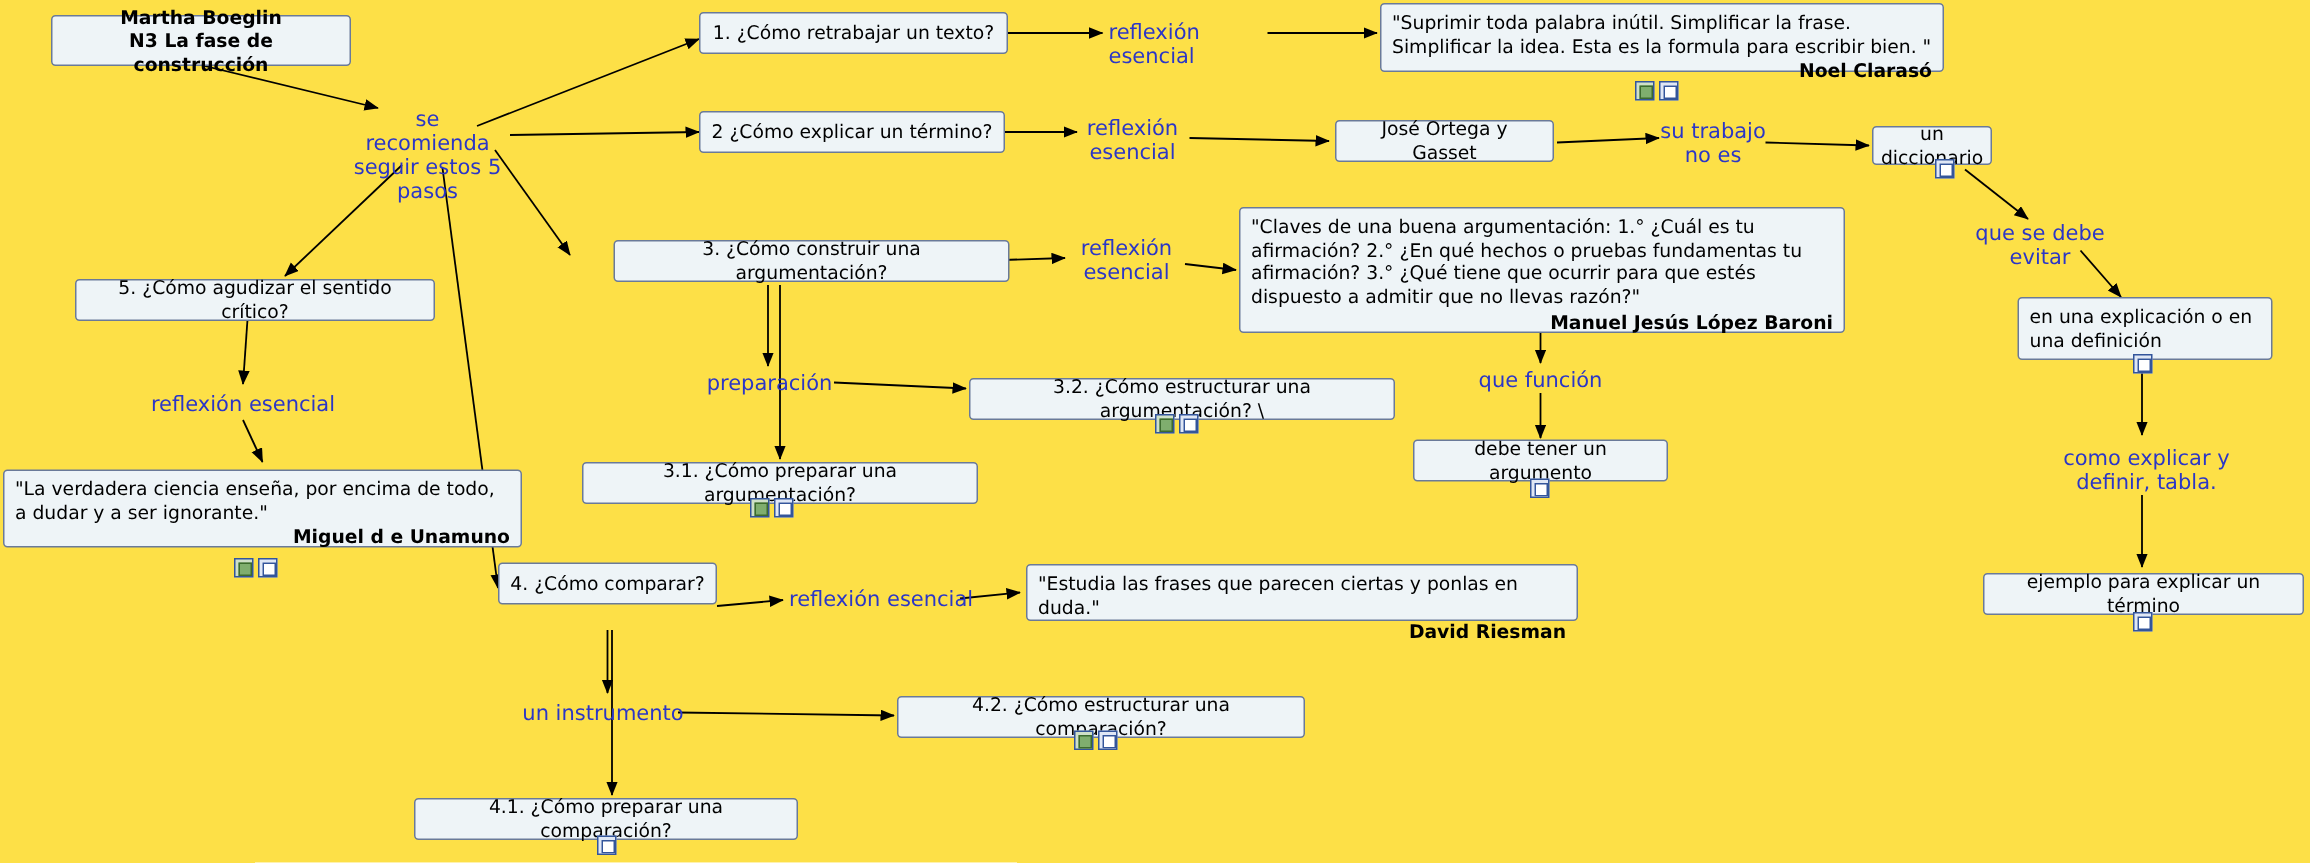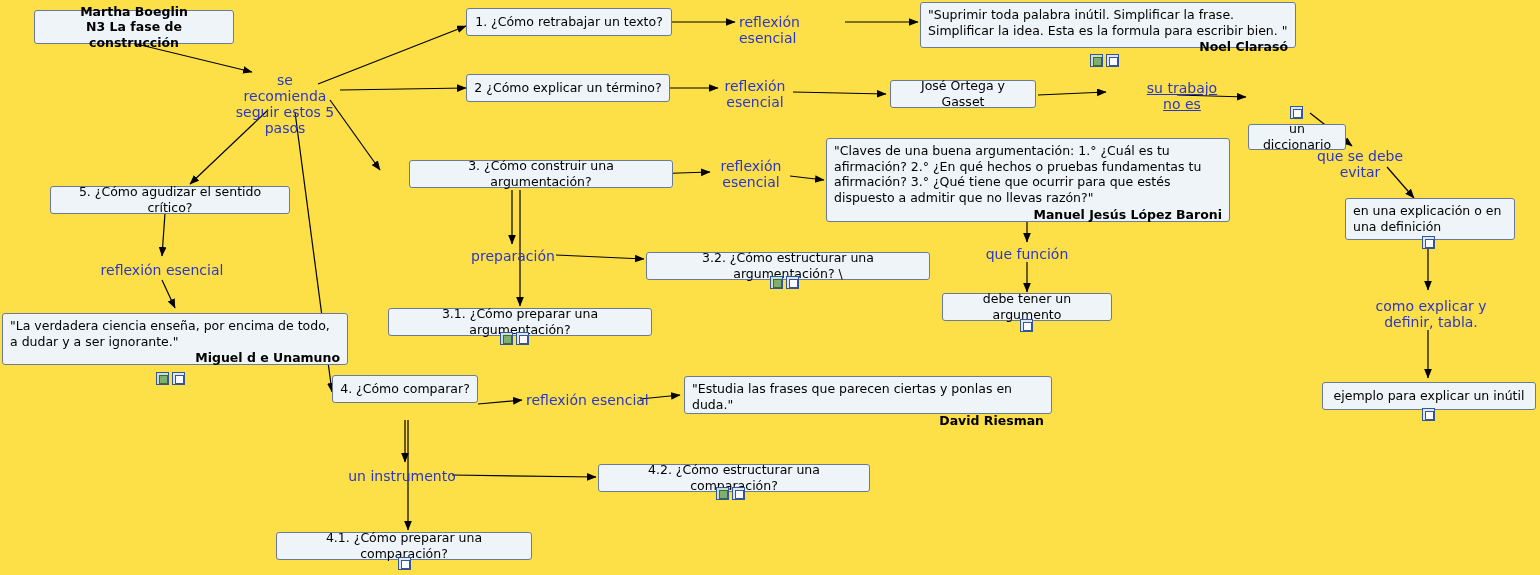--- a/index.html
+++ b/index.html
@@ -182,39 +182,39 @@
   </div>
 
   <div class="node center" style="left:466px; top:74px; width:204px; height:28px;">
     <span>2 ¿Cómo explicar un término?</span>
   </div>
   <div class="link-label center" style="left:718px; top:78px; width:74px;">reflexión
 esencial</div>
   <div class="node center" style="left:890px; top:80px; width:146px; height:28px;">
     <span>José Ortega y Gasset</span>
   </div>
-  <div class="link-label center" style="left:1146px; top:80px; width:72px;text-decoration:underline;">su trabajo
+  <div class="link-label center" style="left:1106px; top:80px; width:72px;">su trabajo
 no es</div>
-  <div class="node center" style="left:1248px; top:84px; width:98px; height:26px;margin-top:40px;">
+  <div class="node center" style="left:1248px; top:84px; width:80px; height:26px;">
     <span>un diccionario</span>
   </div>
   <div class="icons" style="left:1290px; top:106px;">
     <span class="ic"></span>
   </div>
   <div class="link-label center" style="left:1298px; top:148px; width:124px;">que se debe evitar</div>
   <div class="node" style="left:1345px; top:198px; width:170px; height:42px;">
     <span>en una explicación o en una definición</span>
   </div>
   <div class="icons" style="left:1422px; top:236px;">
     <span class="ic"></span>
   </div>
   <div class="link-label center" style="left:1366px; top:298px; width:130px;">como explicar y
 definir, tabla.</div>
   <div class="node center" style="left:1322px; top:382px; width:214px; height:28px;">
-    <span>ejemplo para explicar un inútil</span>
+    <span>ejemplo para explicar un término</span>
   </div>
   <div class="icons" style="left:1422px; top:408px;">
     <span class="ic"></span>
   </div>
 
   <div class="node center" style="left:382px; top:160px; width:264px; height:28px;margin-left:27px;">
     <span>3. ¿Cómo construir una argumentación?</span>
   </div>
   <div class="link-label center" style="left:712px; top:158px; width:78px;">reflexión
 esencial</div>

